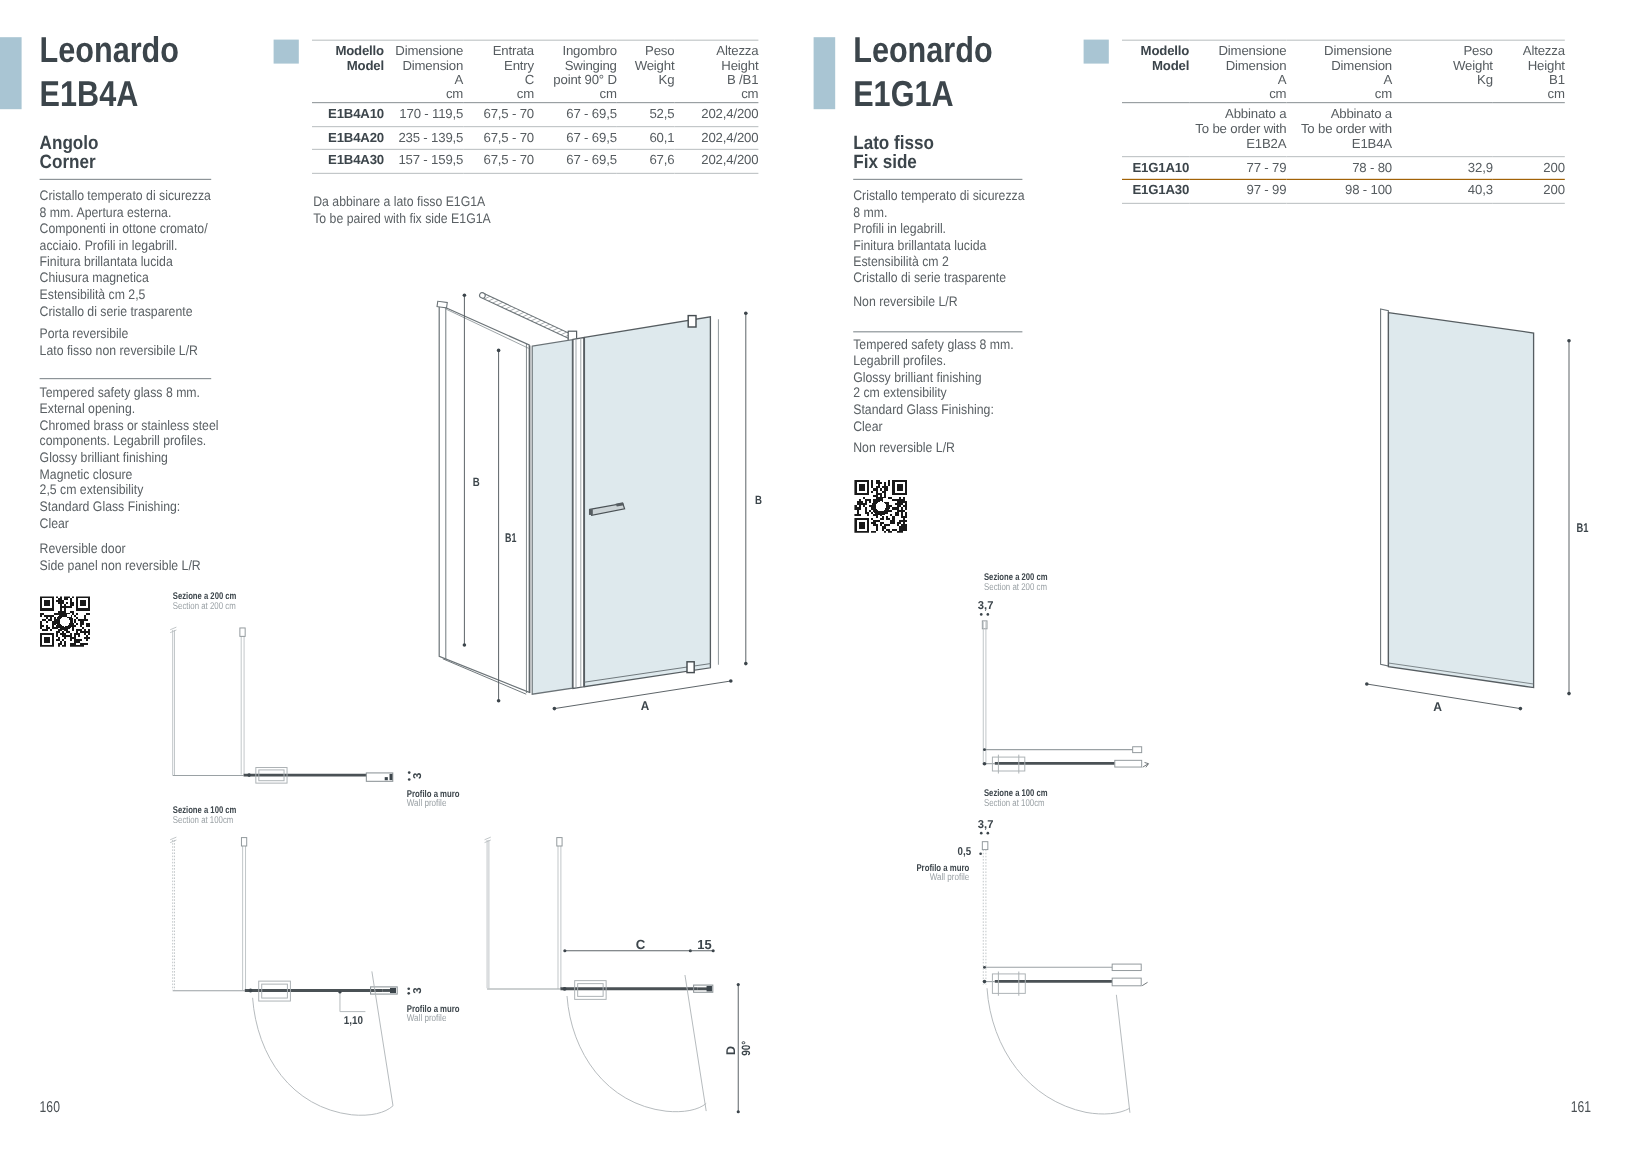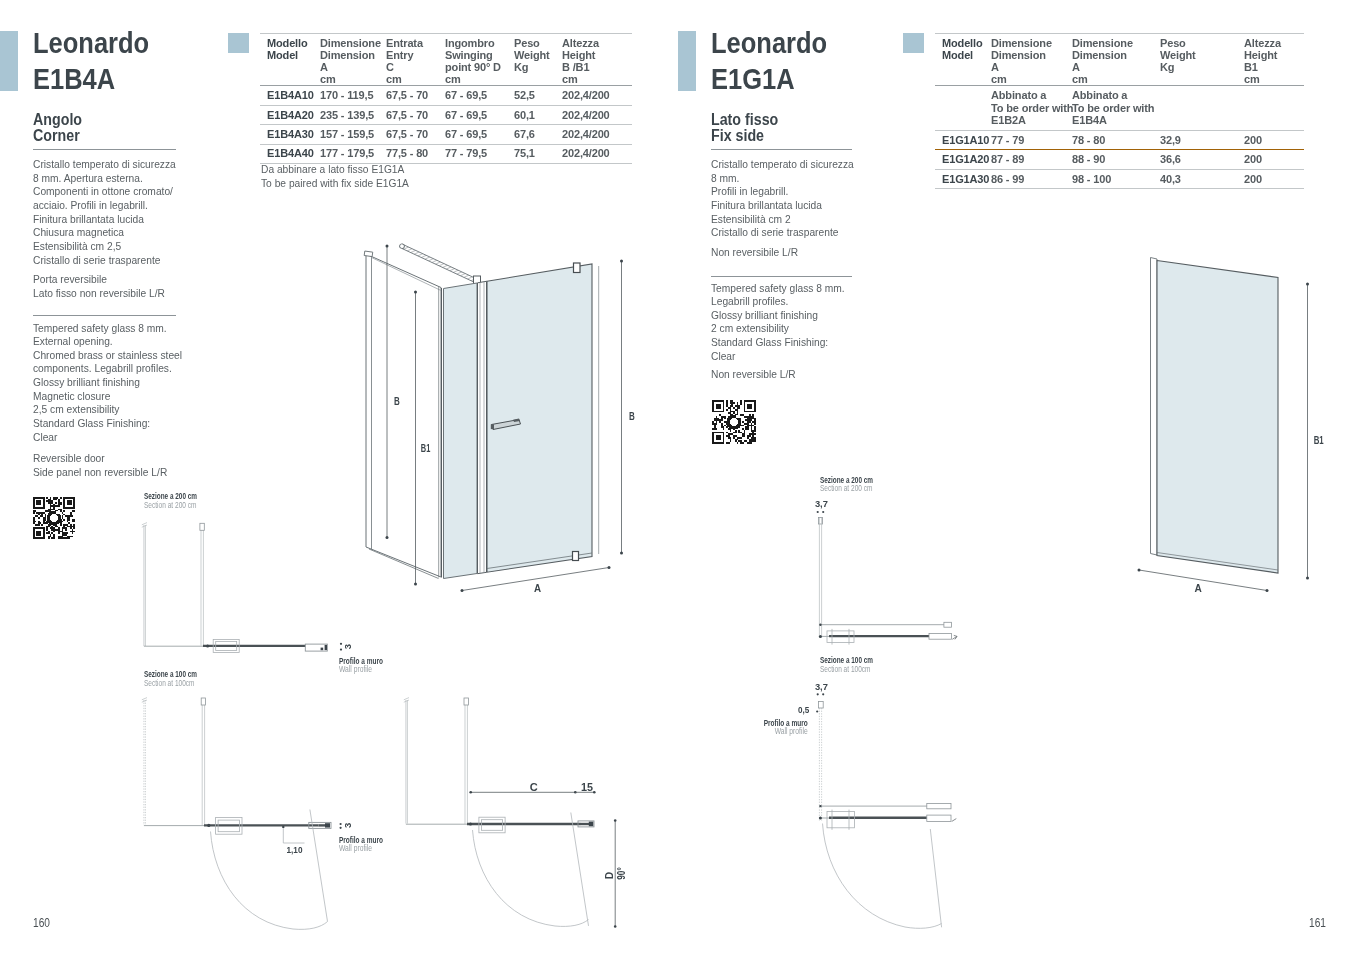--- a/index.html
+++ b/index.html
@@ -6,25 +6,25 @@
   body{width:1356px;height:959px;position:relative;background:#ffffff;
        font-family:"Liberation Sans", sans-serif;overflow:hidden;}
   .abs{position:absolute;}
   .title{font-size:30px;font-weight:bold;color:#3c454b;line-height:36.5px;transform:scaleX(0.85);transform-origin:0 0;}
   .subtitle{font-size:16px;font-weight:bold;color:#3c454b;line-height:16.3px;transform:scaleX(0.89);transform-origin:0 0;}
   .body{font-size:11.5px;color:#5a6064;line-height:13.65px;transform:scaleX(0.89);transform-origin:0 0;}
   .rule{position:absolute;height:1px;background:#8d9498;}
   .tab{position:absolute;width:18px;height:60px;background:#a9c5d3;}
   .bluesq{position:absolute;width:21px;height:20px;background:#a9c5d3;}
   table.spec{border-collapse:collapse;table-layout:fixed;font-size:11px;color:#565c60;letter-spacing:-0.15px;}
-  table.spec td,table.spec th{padding:0;vertical-align:top;font-weight:bold;line-height:12.6px;white-space:nowrap;}
+  table.spec td,table.spec th{padding:0;vertical-align:top;font-weight:normal;text-align:right;line-height:12.6px;white-space:nowrap;}
   table.spec td{padding-top:2.9px;padding-bottom:2.9px;}
   table.spec tr.hdr td{line-height:12.1px;padding-top:3px;padding-bottom:0;}
   table.spec td.c1{padding-left:7px;}
-  table.spec .c1{text-align:left;font-weight:bold;color:#3c454b;}
+  table.spec .c1{text-align:right;font-weight:bold;color:#3c454b;}
   .pagenum{font-size:13px;color:#4a5054;transform:scaleX(0.78);transform-origin:0 0;}
 </style>
 </head>
 <body>
 
 <div class="tab" style="left:0;top:31px;"></div>
 
 <div class="abs title" style="left:33px;top:24.5px;">Leonardo<br>E1B4A</div>
 
 <div class="abs subtitle" style="left:33px;top:112px;">Angolo<br>Corner</div>
@@ -91,28 +91,20 @@
           <td>202,4/200</td>
 </tr>
 <tr style="border-bottom:1px solid #c3c7c9;">
   <td class="c1">E1B4A30</td>
           <td>157 - 159,5</td>
           <td>67,5 - 70</td>
           <td>67 - 69,5</td>
           <td>67,6</td>
           <td>202,4/200</td>
 </tr>
-<tr style="border-bottom:1px solid #c3c7c9;">
-  <td class="c1">E1B4A40</td>
-          <td>177 - 179,5</td>
-          <td>77,5 - 80</td>
-          <td>77 - 79,5</td>
-          <td>75,1</td>
-          <td>202,4/200</td>
-</tr>
 </tbody>
     </table>
 </div>
 
 <div class="abs body" style="left:261px;top:163px;">Da abbinare a lato fisso E1G1A<br>To be paired with fix side E1G1A</div>
 
 <div class="abs pagenum" style="left:33px;top:915px;">160</div>
 
 <div class="tab" style="left:678px;top:31px;"></div>
 
@@ -171,29 +163,22 @@
           <td></td>
 </tr>
 <tr style="border-bottom:1px solid #a16207;">
   <td class="c1">E1G1A10</td>
           <td>77 - 79</td>
           <td>78 - 80</td>
           <td>32,9</td>
           <td>200</td>
 </tr>
 <tr style="border-bottom:1px solid #c3c7c9;">
-  <td class="c1">E1G1A20</td>
-          <td>87 - 89</td>
-          <td>88 - 90</td>
-          <td>36,6</td>
-          <td>200</td>
-</tr>
-<tr style="border-bottom:1px solid #c3c7c9;">
   <td class="c1">E1G1A30</td>
-          <td>86 - 99</td>
+          <td>97 - 99</td>
           <td>98 - 100</td>
           <td>40,3</td>
           <td>200</td>
 </tr>
 </tbody>
     </table>
 </div>
 
 <div class="abs pagenum" style="left:1308.5px;top:915px;">161</div>
 

